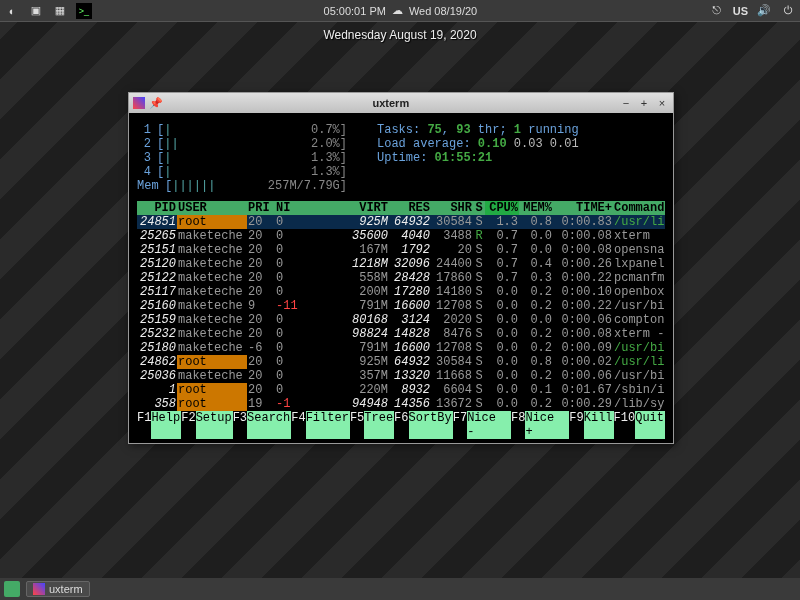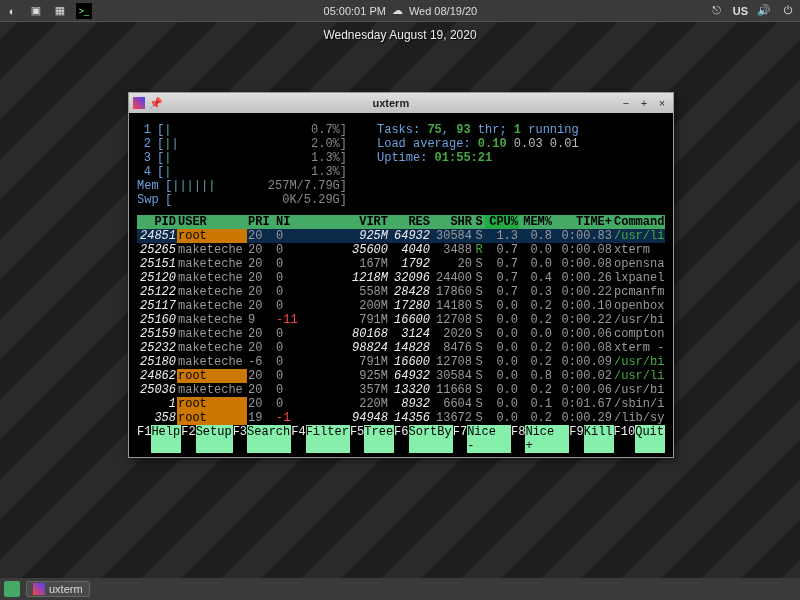--- a/index.html
+++ b/index.html
@@ -115,24 +115,20 @@
               <span class="idx">3</span>
               <span class="bar"><span class="bra">[</span><span class="fill">|</span><span class="pct">1.3%]</span></span>
             </div>
             <div class="cpu-row">
               <span class="idx">4</span>
               <span class="bar"><span class="bra">[</span><span class="fill">|</span><span class="pct">1.3%]</span></span>
             </div>
             <div class="cpu-row mem-row">
               <span class="idx" style="width:28px;text-align:left;">Mem</span>
               <span class="bar" style="width:182px;"><span class="bra">[</span><span class="fill">||||||</span><span class="pct">257M/7.79G]</span></span>
-            </div>
-            <div class="cpu-row mem-row">
-              <span class="idx" style="width:28px;text-align:left;">Swp</span>
-              <span class="bar" style="width:182px;"><span class="bra">[</span><span class="fill"></span><span class="pct">0K/5.29G]</span></span>
             </div>
           </div>
         <div class="meta">
           <div><span>Tasks: </span><span class="hi">75</span><span>, </span><span class="hi">93</span><span> thr; </span><span class="hi">1</span><span> running</span></div>
           <div><span>Load average: </span><span class="hi">0.10</span> <span class="v">0.03</span> <span class="v">0.01</span></div>
           <div><span>Uptime: </span><span class="hi">01:55:21</span></div>
         </div>
       </div>
       <div class="hdr">
         <span class="col c-pid">PID</span>

